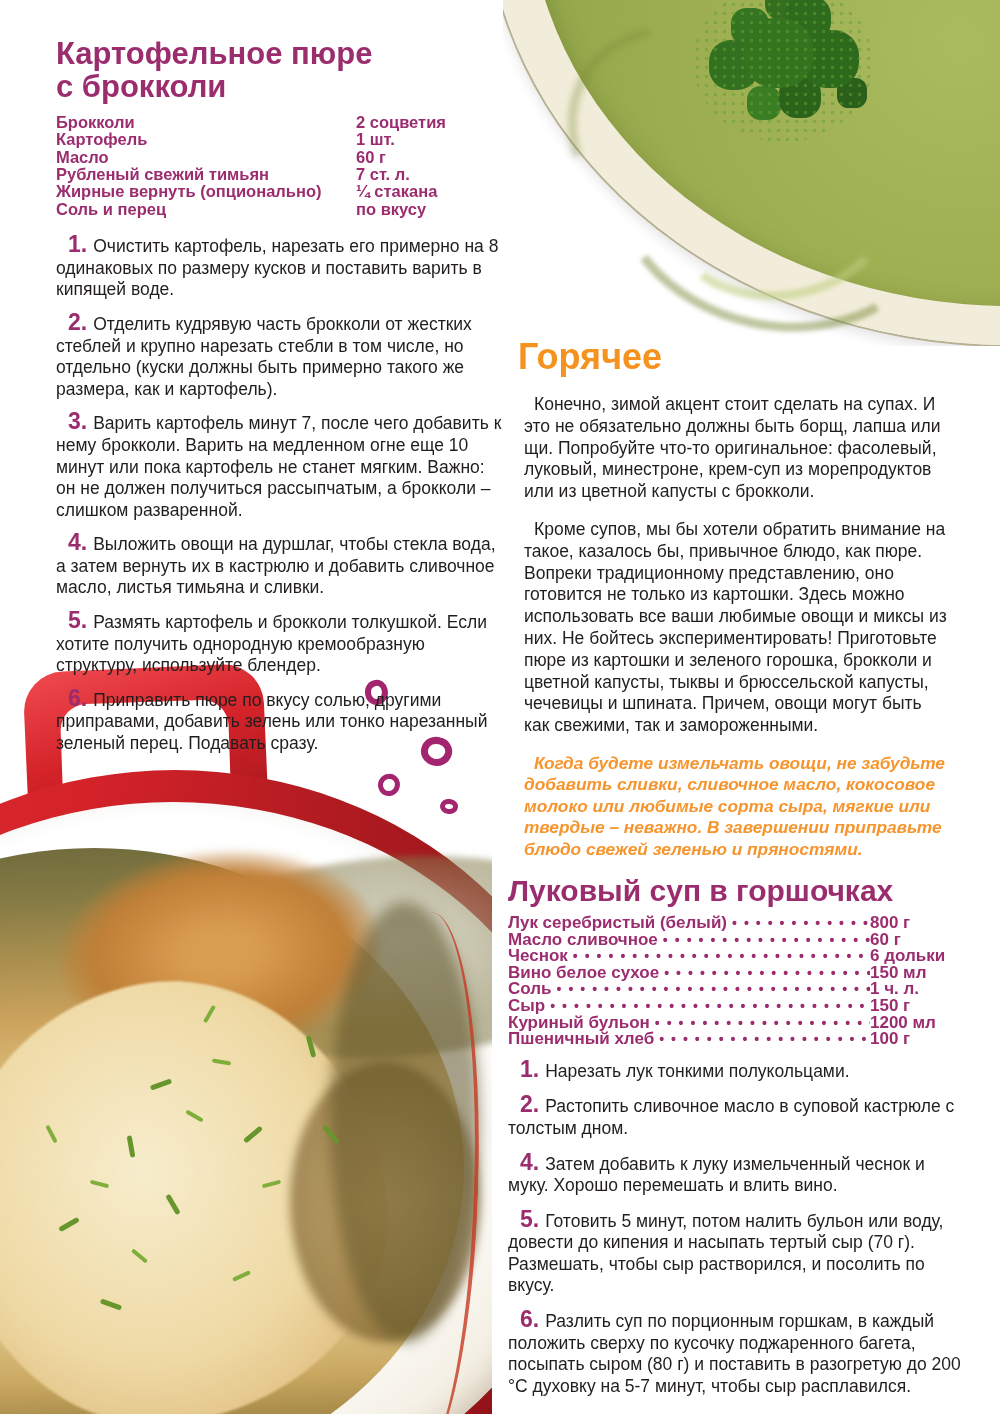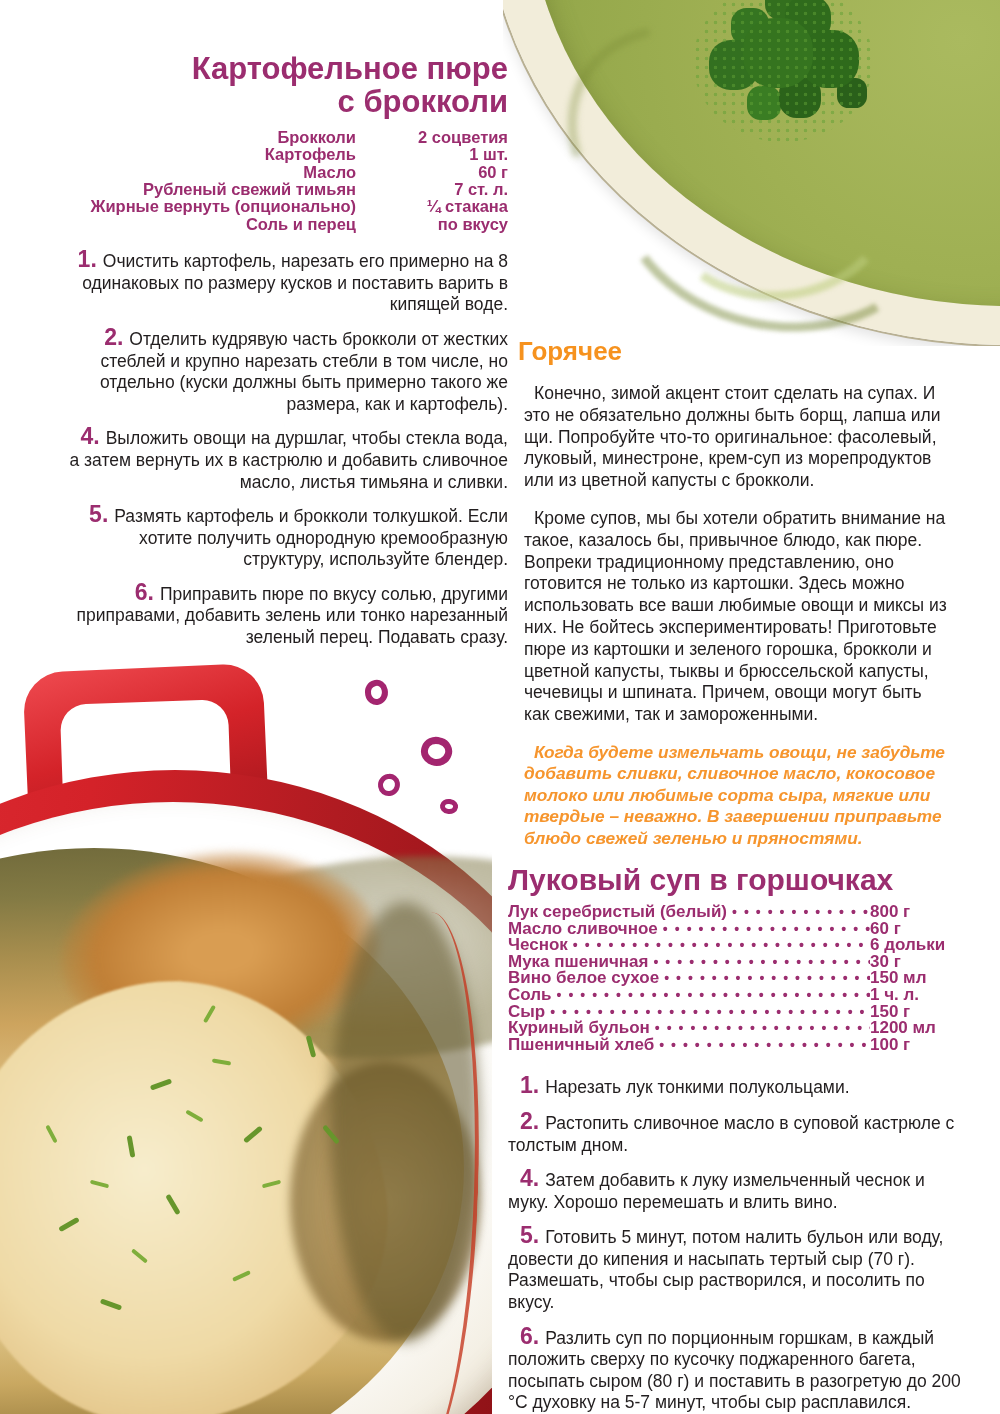--- a/index.html
+++ b/index.html
@@ -11,41 +11,41 @@
   *{box-sizing:border-box;}
   html,body{margin:0;padding:0;}
   body{
     width:1000px;height:1414px;background:#ffffff;
     font-family:"Liberation Sans","DejaVu Sans",sans-serif;
     color:var(--ink);
   }
   .page{position:relative;width:1000px;height:1414px;overflow:hidden;background:#fff;}
 
   
-  .col-left{position:absolute;left:56px;top:53px;width:452px;text-align:right;}
+  .col-left{position:absolute;left:56px;top:38px;width:452px;}
   .r1-title{margin:0 0 10px;font-size:31px;line-height:1.06;font-weight:bold;color:var(--purple);}
   .r1-title span{display:block;}
   .ing1{display:grid;grid-template-columns:300px 1fr;font-size:16.5px;line-height:17.4px;font-weight:bold;color:var(--purple);}
   .steps{margin-top:15px;}
   .step{margin:0 0 10px;font-size:17.5px;line-height:21.6px;color:var(--ink);}
   .step .num{font-size:23px;font-weight:bold;color:var(--purple);margin:0 6px 0 12px;line-height:1;}
 
   
   .col-right{position:absolute;left:508px;top:336px;width:458px;}
-  .hot-title{margin:0 0 8px;padding-left:10px;font-size:26px;font-weight:bold;color:var(--orange);}
+  .hot-title{margin:0 0 8px;padding-left:10px;font-size:36px;font-weight:bold;color:var(--orange);}
   .body-p{margin:16px;font-size:17.5px;line-height:21.8px;text-indent:10px;}
   .tip-p{margin:2px 16px 0;font-size:17.3px;line-height:21.4px;text-indent:10px;
          font-style:italic;font-weight:bold;color:#F6952D;}
   .r2-title{margin:14px 0 7px;font-size:30px;font-weight:bold;color:var(--purple);white-space:nowrap;}
   .ing2{display:flex;align-items:baseline;font-size:17px;line-height:16.6px;font-weight:bold;color:var(--purple);}
   .ing2 .iname2{white-space:nowrap;}
   .ing2 .dots{flex:1;overflow:hidden;white-space:nowrap;padding:0 5px;font-size:14px;letter-spacing:7px;}
   .ing2 .dots::after{content:"•••••••••••••••••••••••••••••••••••••••••";}
   .ing2 .iamt2{flex:none;width:96px;white-space:nowrap;}
-  .col-right .steps{margin-top:21px;}
+  .col-right .steps{margin-top:10px;}
   .col-right .step{margin-bottom:11px;}
 
   
   .photo-soup{position:absolute;top:0;left:503px;width:497px;height:346px;overflow:hidden;}
   .bowl-rim{position:absolute;left:-18px;top:-565px;width:1050px;height:910px;border-radius:50%;
     background:radial-gradient(circle at 40% 80%, #f2edda 55%, #ece6cf 75%, #ddd6ba 92%, #c9c1a0 100%);
     box-shadow:0 0 0 2px #b8b093, 0 6px 14px rgba(0,0,0,.12);}
   .bowl-soup{position:absolute;left:25px;top:-526px;width:964px;height:832px;border-radius:50%;
     background:radial-gradient(circle at 45% 68%, #aaba5f 0%, #9fb053 30%, #95a84b 52%, #8ba043 72%, #7e943c 90%, #75893a 100%);
     box-shadow:inset 0 10px 26px rgba(85,95,30,.45);}
@@ -189,20 +189,21 @@
           <span>¼ стакана</span>
         </div>
       <div class="ing1">
           <span>Соль и перец</span>
           <span>по вкусу</span>
         </div>
     </div>
     <div class="steps">
       <p class="step"><span class="num">1.</span><span>Очистить картофель, нарезать его примерно на 8 одинаковых по размеру кусков и поставить варить в кипящей воде.</span></p>
       <p class="step"><span class="num">2.</span><span>Отделить кудрявую часть брокколи от жестких стеблей и крупно нарезать стебли в том числе, но отдельно (куски должны быть примерно такого же размера, как и картофель).</span></p>
+      <p class="step"><span class="num">3.</span><span>Варить картофель минут 7, после чего добавить к нему брокколи. Варить на медленном огне еще 10 минут или пока картофель не станет мягким. Важно: он не должен получиться рассыпчатым, а брокколи – слишком разваренной.</span></p>
       <p class="step"><span class="num">4.</span><span>Выложить овощи на дуршлаг, чтобы стекла вода, а затем вернуть их в кастрюлю и добавить сливочное масло, листья тимьяна и сливки.</span></p>
       <p class="step"><span class="num">5.</span><span>Размять картофель и брокколи толкушкой. Если хотите получить однородную кремообразную структуру, используйте блендер.</span></p>
       <p class="step"><span class="num">6.</span><span>Приправить пюре по вкусу солью, другими приправами, добавить зелень или тонко нарезанный зеленый перец. Подавать сразу.</span></p>
     </div>
   </div>
 
   <div class="col-right">
     <h2 class="hot-title">Горячее</h2>
     <p class="body-p">Конечно, зимой акцент стоит сделать на супах. И это не обязательно должны быть борщ, лапша или щи. Попробуйте что-то оригинальное: фасолевый, луковый, минестроне, крем-суп из морепродуктов или из цветной капусты с брокколи.</p>
     <p class="body-p">Кроме супов, мы бы хотели обратить внимание на такое, казалось бы, привычное блюдо, как пюре. Вопреки традиционному представлению, оно готовится не только из картошки. Здесь можно использовать все ваши любимые овощи и миксы из них. Не бойтесь экспериментировать! Приготовьте пюре из картошки и зеленого горошка, брокколи и цветной капусты, тыквы и брюссельской капусты, чечевицы и шпината. Причем, овощи могут быть  как свежими, так и замороженными.</p>
@@ -217,25 +218,20 @@
         </div>
       <div class="ing2">
           <span class="iname2">Масло сливочное</span>
           <span class="dots"></span>
           <span class="iamt2">60 г</span>
         </div>
       <div class="ing2">
           <span class="iname2">Чеснок</span>
           <span class="dots"></span>
           <span class="iamt2">6 дольки</span>
-        </div>
-      <div class="ing2">
-          <span class="iname2">Мука пшеничная</span>
-          <span class="dots"></span>
-          <span class="iamt2">30 г</span>
         </div>
       <div class="ing2">
           <span class="iname2">Вино белое сухое</span>
           <span class="dots"></span>
           <span class="iamt2">150 мл</span>
         </div>
       <div class="ing2">
           <span class="iname2">Соль</span>
           <span class="dots"></span>
           <span class="iamt2">1 ч. л.</span>

